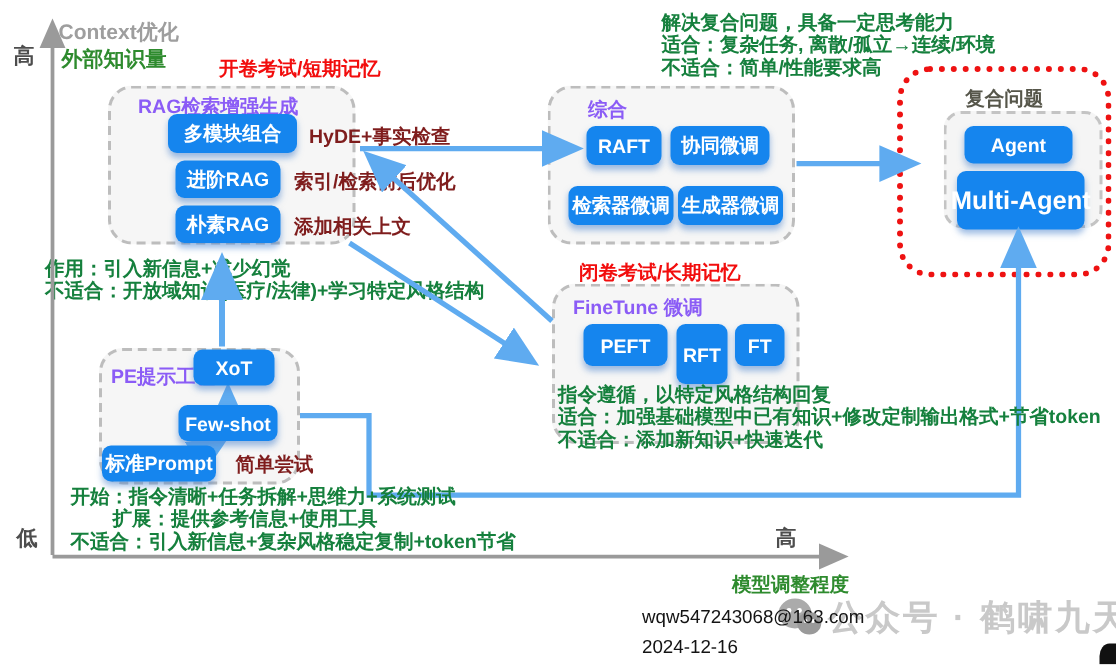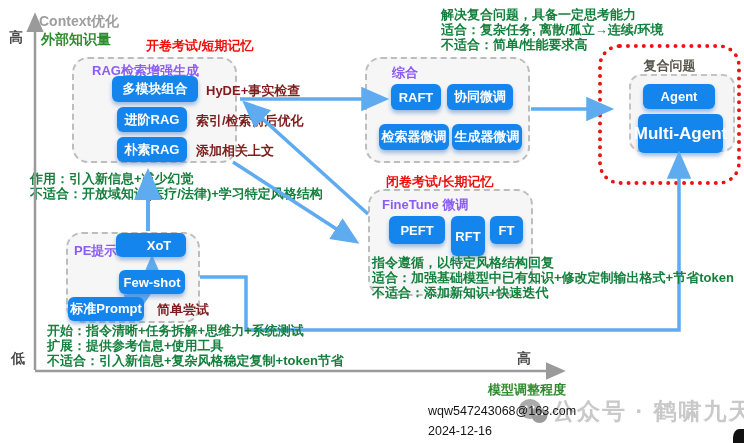--- a/index.html
+++ b/index.html
@@ -77,28 +77,28 @@
 
   <div class="abs" style="left:372px;top:255px;z-index:5;">
     <div class="olive" style="position:static;">指令遵循，以特定风格结构回复</div>
     <div class="olive" style="position:static;">适合：加强基础模型中已有知识+修改定制输出格式+节省token</div>
     <div class="olive" style="position:static;">不适合：添加新知识+快速迭代</div>
   </div>
 
   <div class="gbox" style="left:66px;top:232px;width:134px;height:91px;">
     <div class="gray-title" style="left:6px;top:8px;">PE提示工程</div>
   </div>
-  <div class="btn" style="left:116px;top:233px;width:54px;height:24px;z-index:5;padding-left:16px;">XoT</div>
+  <div class="btn" style="left:129px;top:233px;width:54px;height:24px;z-index:5;">XoT</div>
   <div class="btn" style="left:119px;top:270px;width:66px;height:24px;z-index:5;">Few-shot</div>
   <div class="btn" style="left:68px;top:297px;width:76px;height:24px;z-index:5;">标准Prompt</div>
   <div class="black-note" style="left:157px;top:301px;">简单尝试</div>
 
   <div class="abs" style="left:47px;top:323px;z-index:5;">
     <div class="olive" style="position:static;">开始：指令清晰+任务拆解+思维力+系统测试</div>
-    <div class="olive" style="position:static;">扩展：提供参考信息+使用工具</div>
+    <div class="olive" style="position:static;margin-left:28px;">扩展：提供参考信息+使用工具</div>
     <div class="olive" style="position:static;">不适合：引入新信息+复杂风格稳定复制+token节省</div>
   </div>
 
   <div class="redbox" style="left:598px;top:44px;width:143px;height:141px;">
     <div class="abs" style="left:0;top:9px;width:100%;text-align:center;color:#56564a;font-weight:bold;font-size:13px;">复合问题</div>
     <div class="innerbox" style="left:27px;top:26px;width:106px;height:78px;"></div>
   </div>
   <div class="btn" style="left:643px;top:84px;width:72px;height:25px;">Agent</div>
   <div class="btn" style="left:638px;top:114px;width:85px;height:39px;font-size:17px;">Multi-Agent</div>
 

